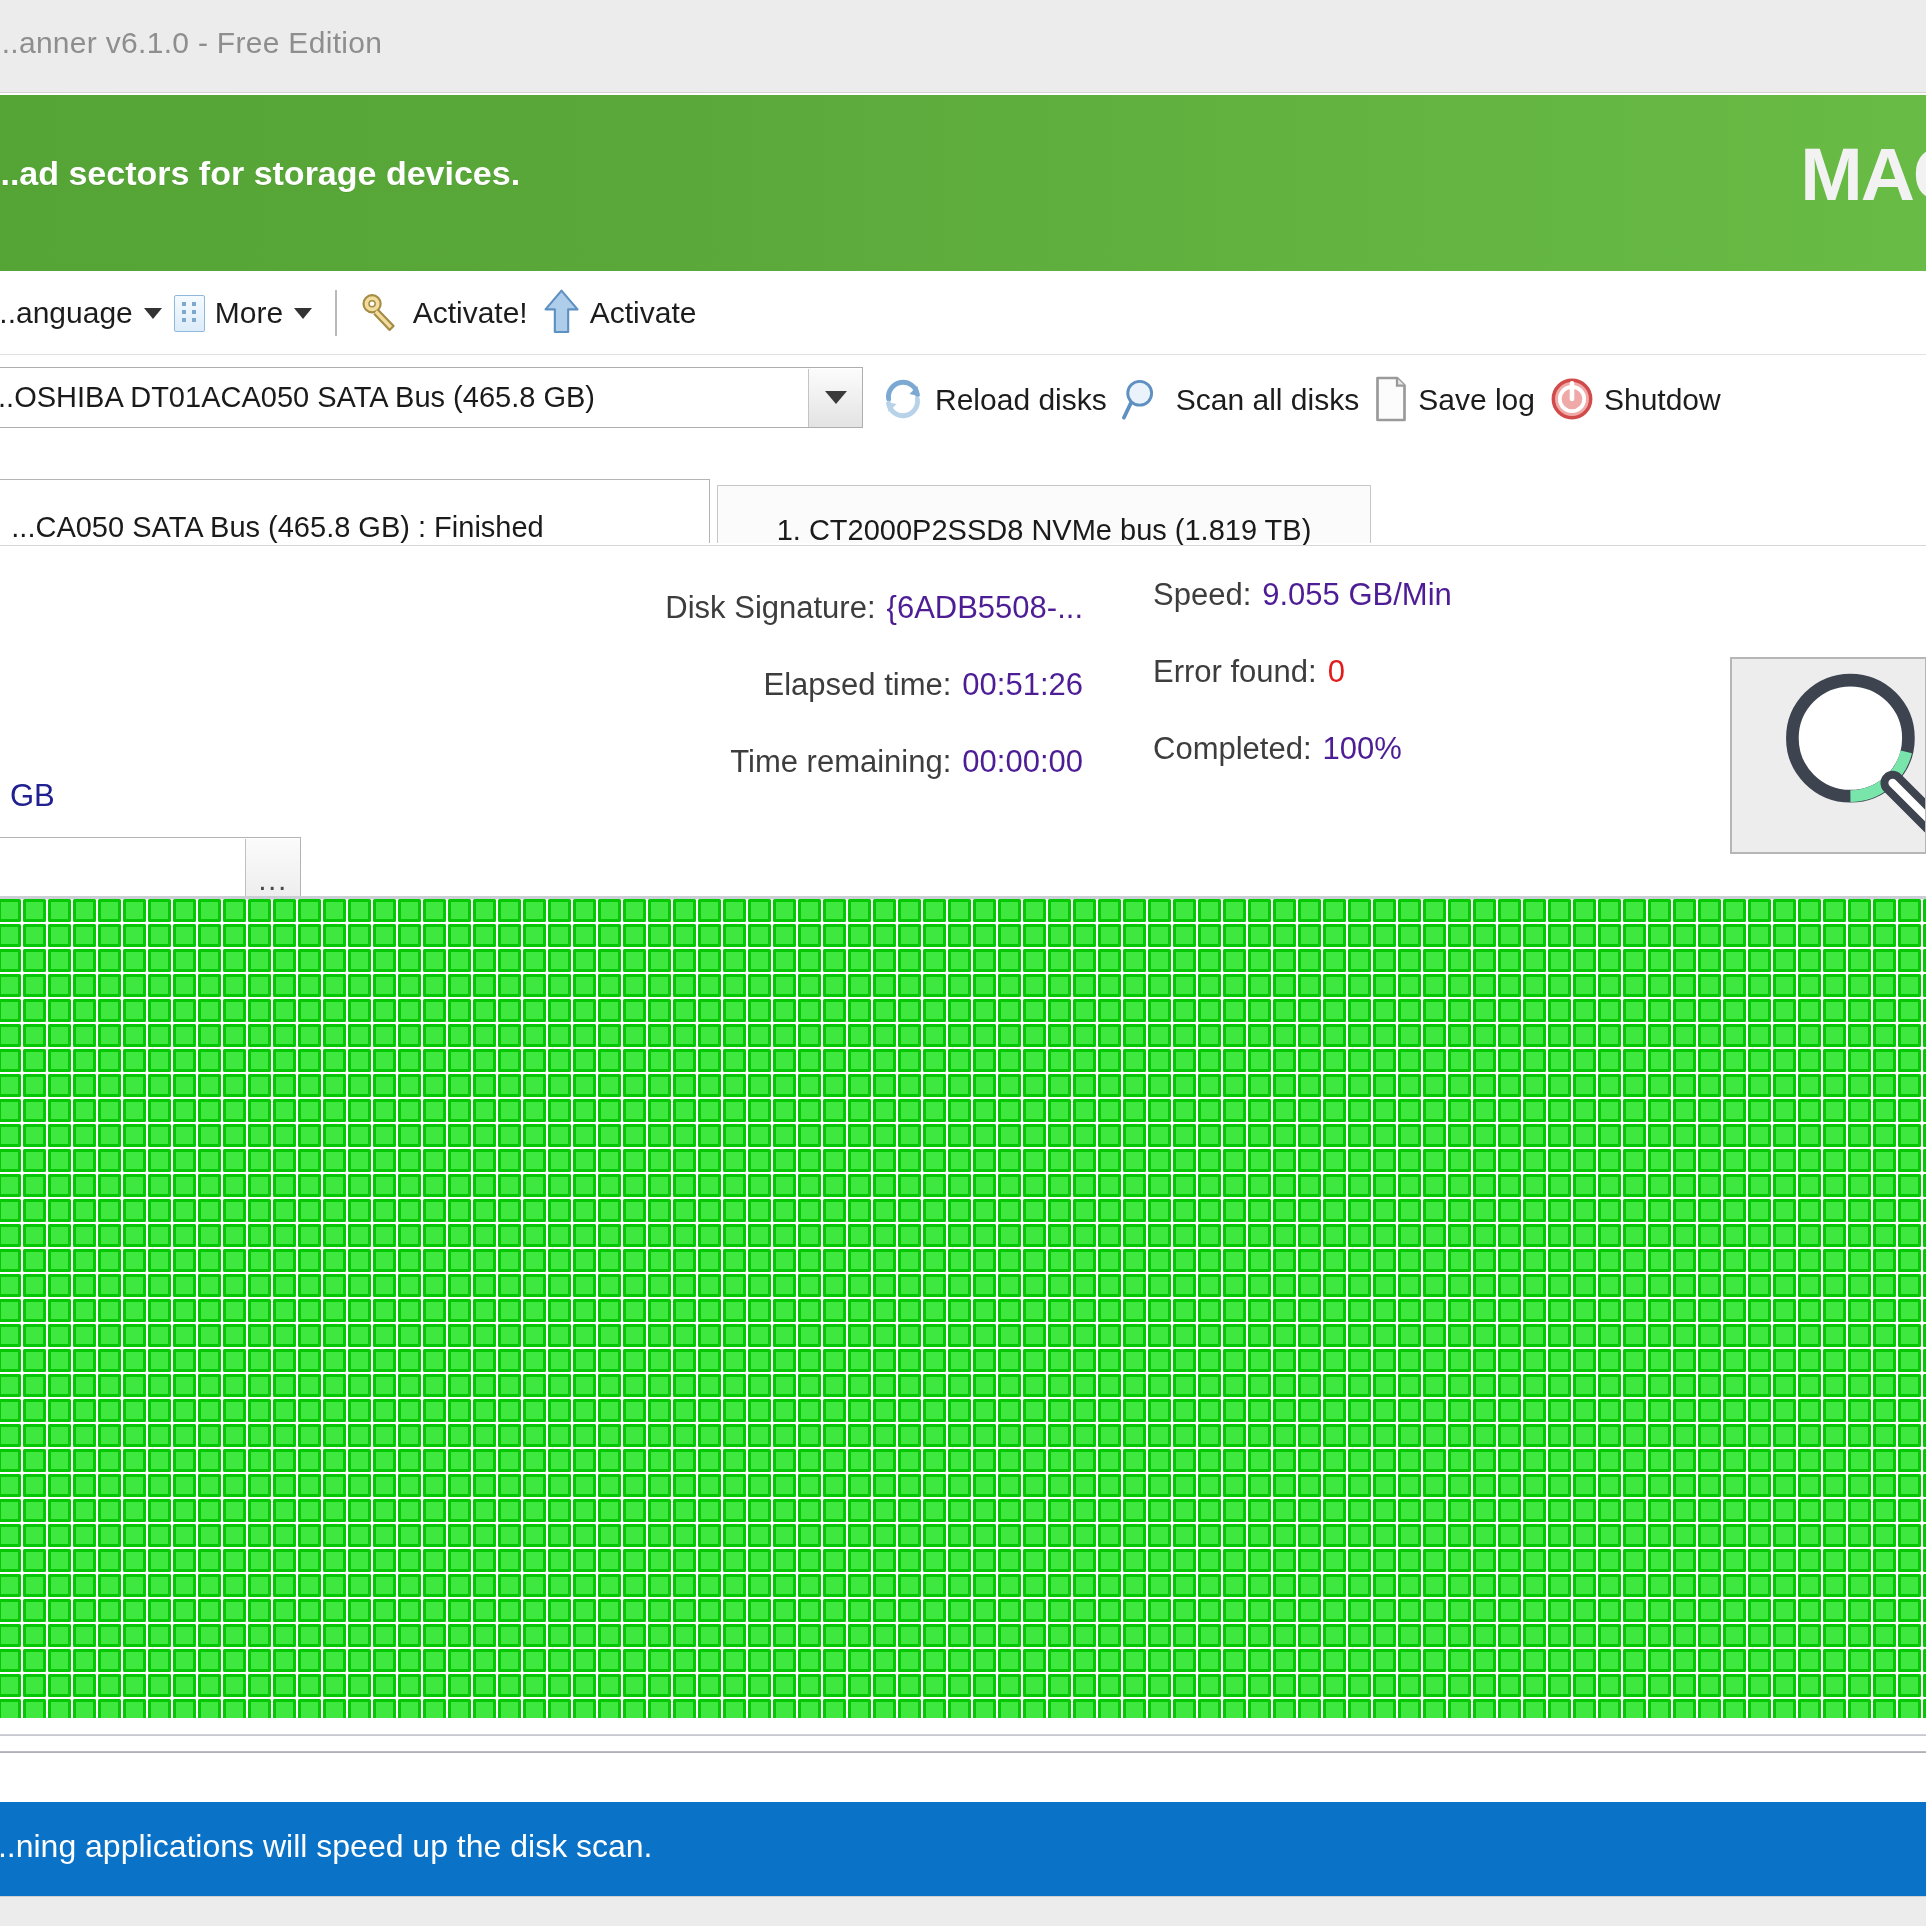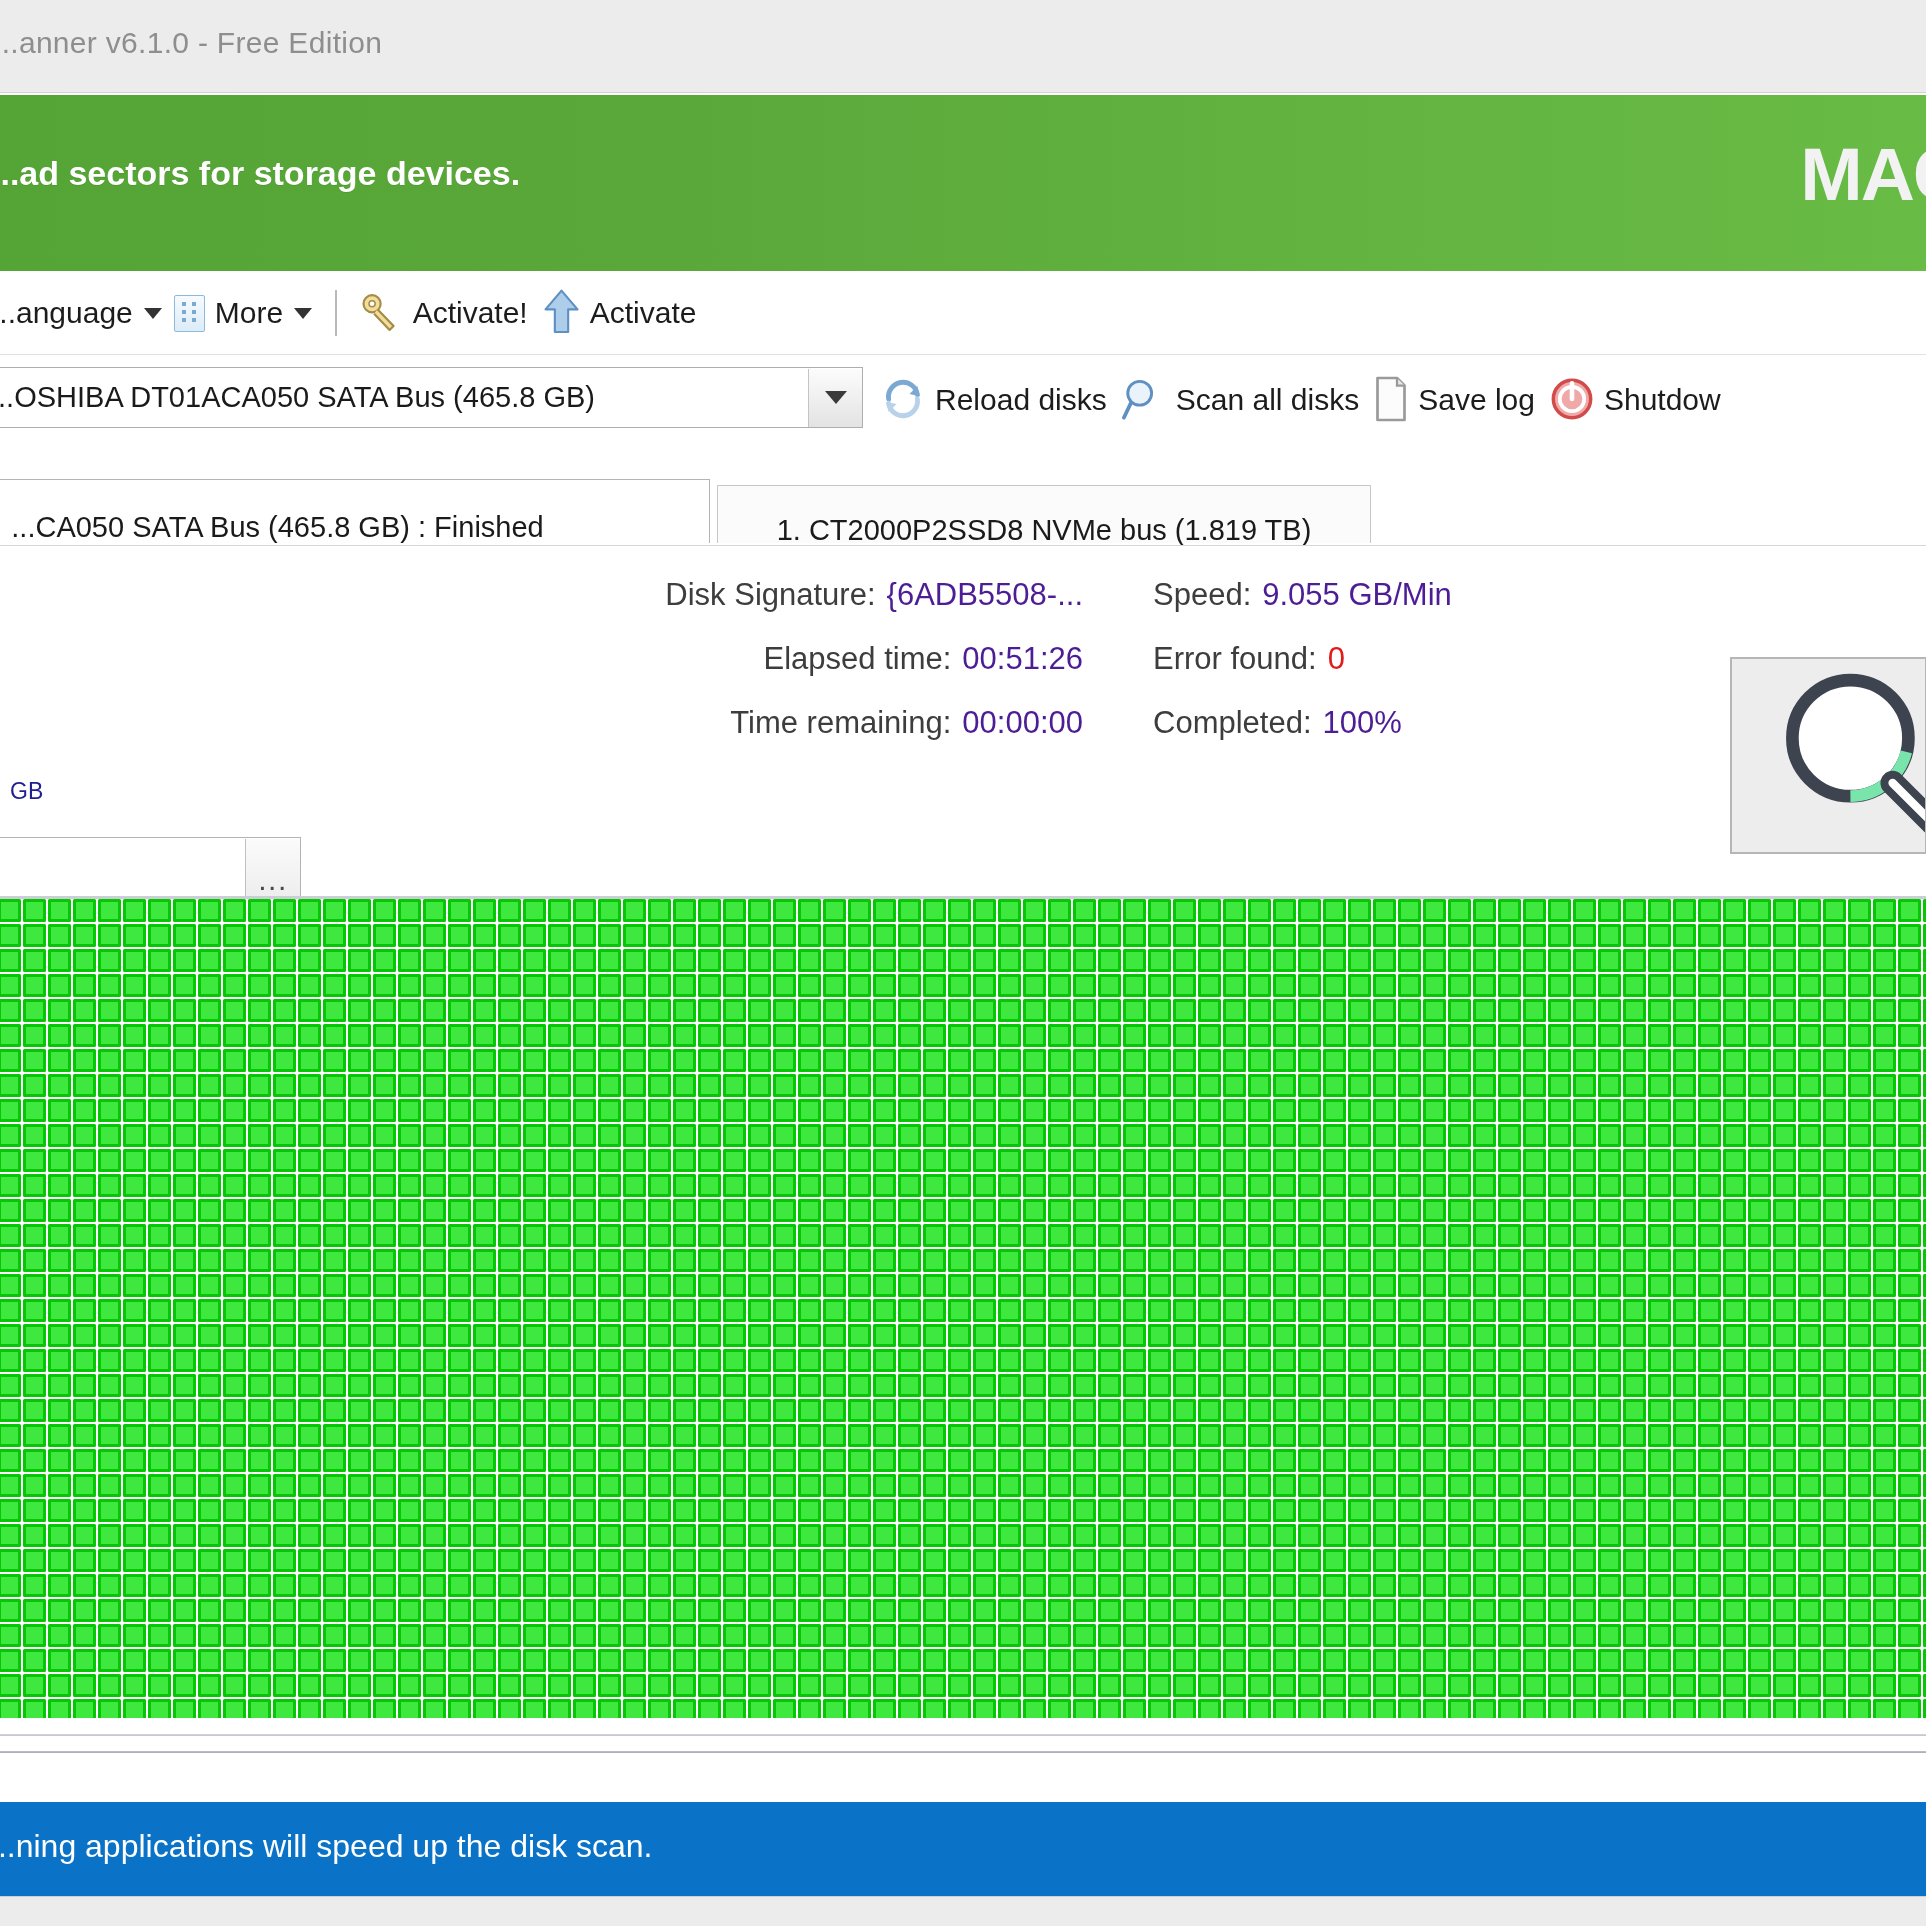--- a/index.html
+++ b/index.html
@@ -239,21 +239,21 @@
     box-sizing: border-box;
   }
   .info-left {
     position: absolute;
     left: 0; top: 0;
     width: 381px; height: 351px;
   }
   .info-gb {
     position: absolute;
     left: 10px; top: 232px;
-    font-size: 23px;
+    font-size: 31px;
     color: #202090;
     white-space: nowrap;
   }
   .range-field {
     position: absolute;
     left: -231px; top: 291px;
     width: 532px; height: 60px;
     border: 1.5px solid #b3b3b3;
     background: #ffffff;
     box-sizing: border-box;
@@ -289,21 +289,21 @@
     width: 1324px;
     display: grid;
     grid-template-columns: 732px 592px;
     grid-row-gap: 28px;
   }
   .stat {
     display: flex;
     align-items: baseline;
     white-space: nowrap;
   }
-  .stat.col0 { justify-content: flex-end; padding-right: 0; }
+  .stat.col0 { justify-content: flex-end; padding-right: 0; margin-top: 13px; }
   .stat.col1 { justify-content: flex-start; padding-left: 70px; }
   .stat-label {
     font-size: 31px;
     color: #3d3d3d;
   }
   .stat-value {
     font-size: 31px;
     color: #4c1d95;
     margin-left: 11px;
   }

